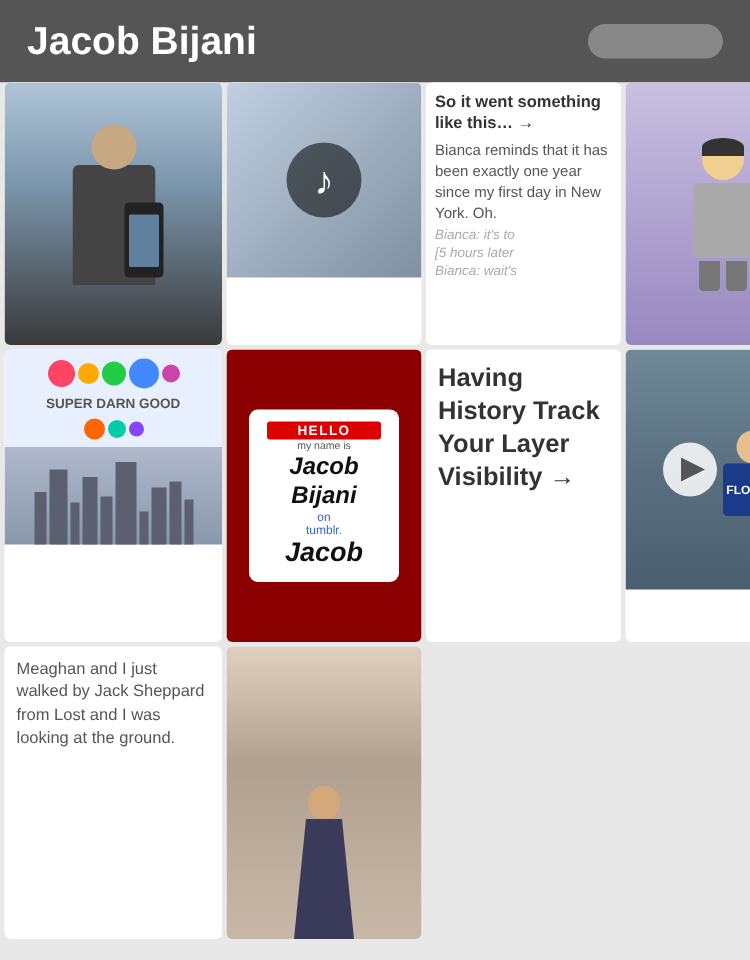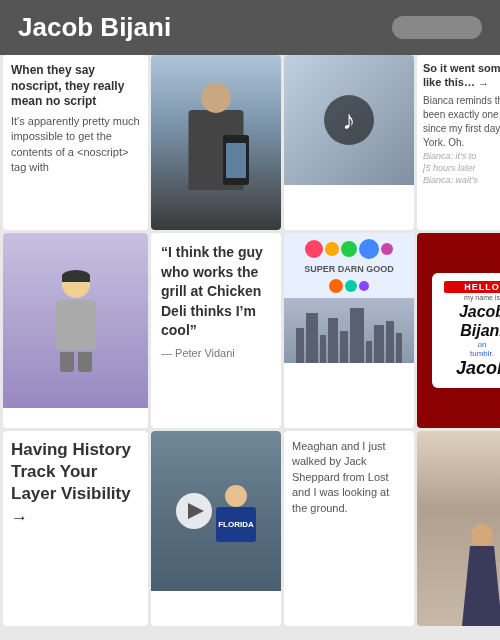--- a/index.html
+++ b/index.html
@@ -345,26 +345,20 @@
 <div class="page-container">
 
   <div class="header">
     <span class="header-title">Jacob Bijani</span>
     <input class="search-bar" type="text" placeholder="" style="">
   </div>
 
 
   <div class="grid">
 
-    <div class="card card1">
-      <div class="card-text">
-        <div class="card-title">When they say noscript, they really mean no script</div>
-        <div class="card-body">It's apparently pretty much impossible to get the contents of a &lt;noscript&gt; tag with</div>
-      </div>
-    </div>
 
     <div class="card">
       <div class="photo-man">
         <div style="position:relative; width:100%; height:100%; display:flex; align-items:center; justify-content:center;">
           <div class="man-body" style="position:absolute; top:55px; left:50%; transform:translateX(-50%); width:55px; height:80px; background:#444; border-radius:4px 4px 0 0;"></div>
           <div class="man-head" style="position:absolute; top:28px; left:50%; transform:translateX(-50%); width:30px; height:30px; background:#c8a882; border-radius:50%;"></div>
 
           <div style="position:absolute; top:80px; left:55%; width:26px; height:50px; background:#222; border-radius:3px; display:flex; align-items:center; justify-content:center;">
             <div style="width:20px; height:35px; background:#6080a0; border-radius:1px;"></div>
           </div>
@@ -396,26 +390,20 @@
           </div>
           <div class="av-body"></div>
           <div class="av-legs">
             <div class="av-leg"></div>
             <div class="av-leg"></div>
           </div>
         </div>
       </div>
     </div>
 
-    <div class="card quote-card">
-      <div class="card-text">
-        <div class="quote-title">“I think the guy who works the grill at Chicken Deli thinks I’m cool”</div>
-        <div class="quote-attr">— Peter Vidani</div>
-      </div>
-    </div>
 
     <div class="card">
       <div class="sticker-card">
 
         <div class="sticker-circle" style="background:#ff4466; width:18px; height:18px;"></div>
         <div class="sticker-circle" style="background:#ffaa00; width:14px; height:14px;"></div>
         <div class="sticker-circle" style="background:#22cc44; width:16px; height:16px;"></div>
         <div class="sticker-circle" style="background:#4488ff; width:20px; height:20px;"></div>
         <div class="sticker-circle" style="background:#cc44aa; width:12px; height:12px;"></div>
         <div style="font-size:9px; font-weight:bold; color:#555; text-align:center; width:100%;">SUPER DARN GOOD</div>

